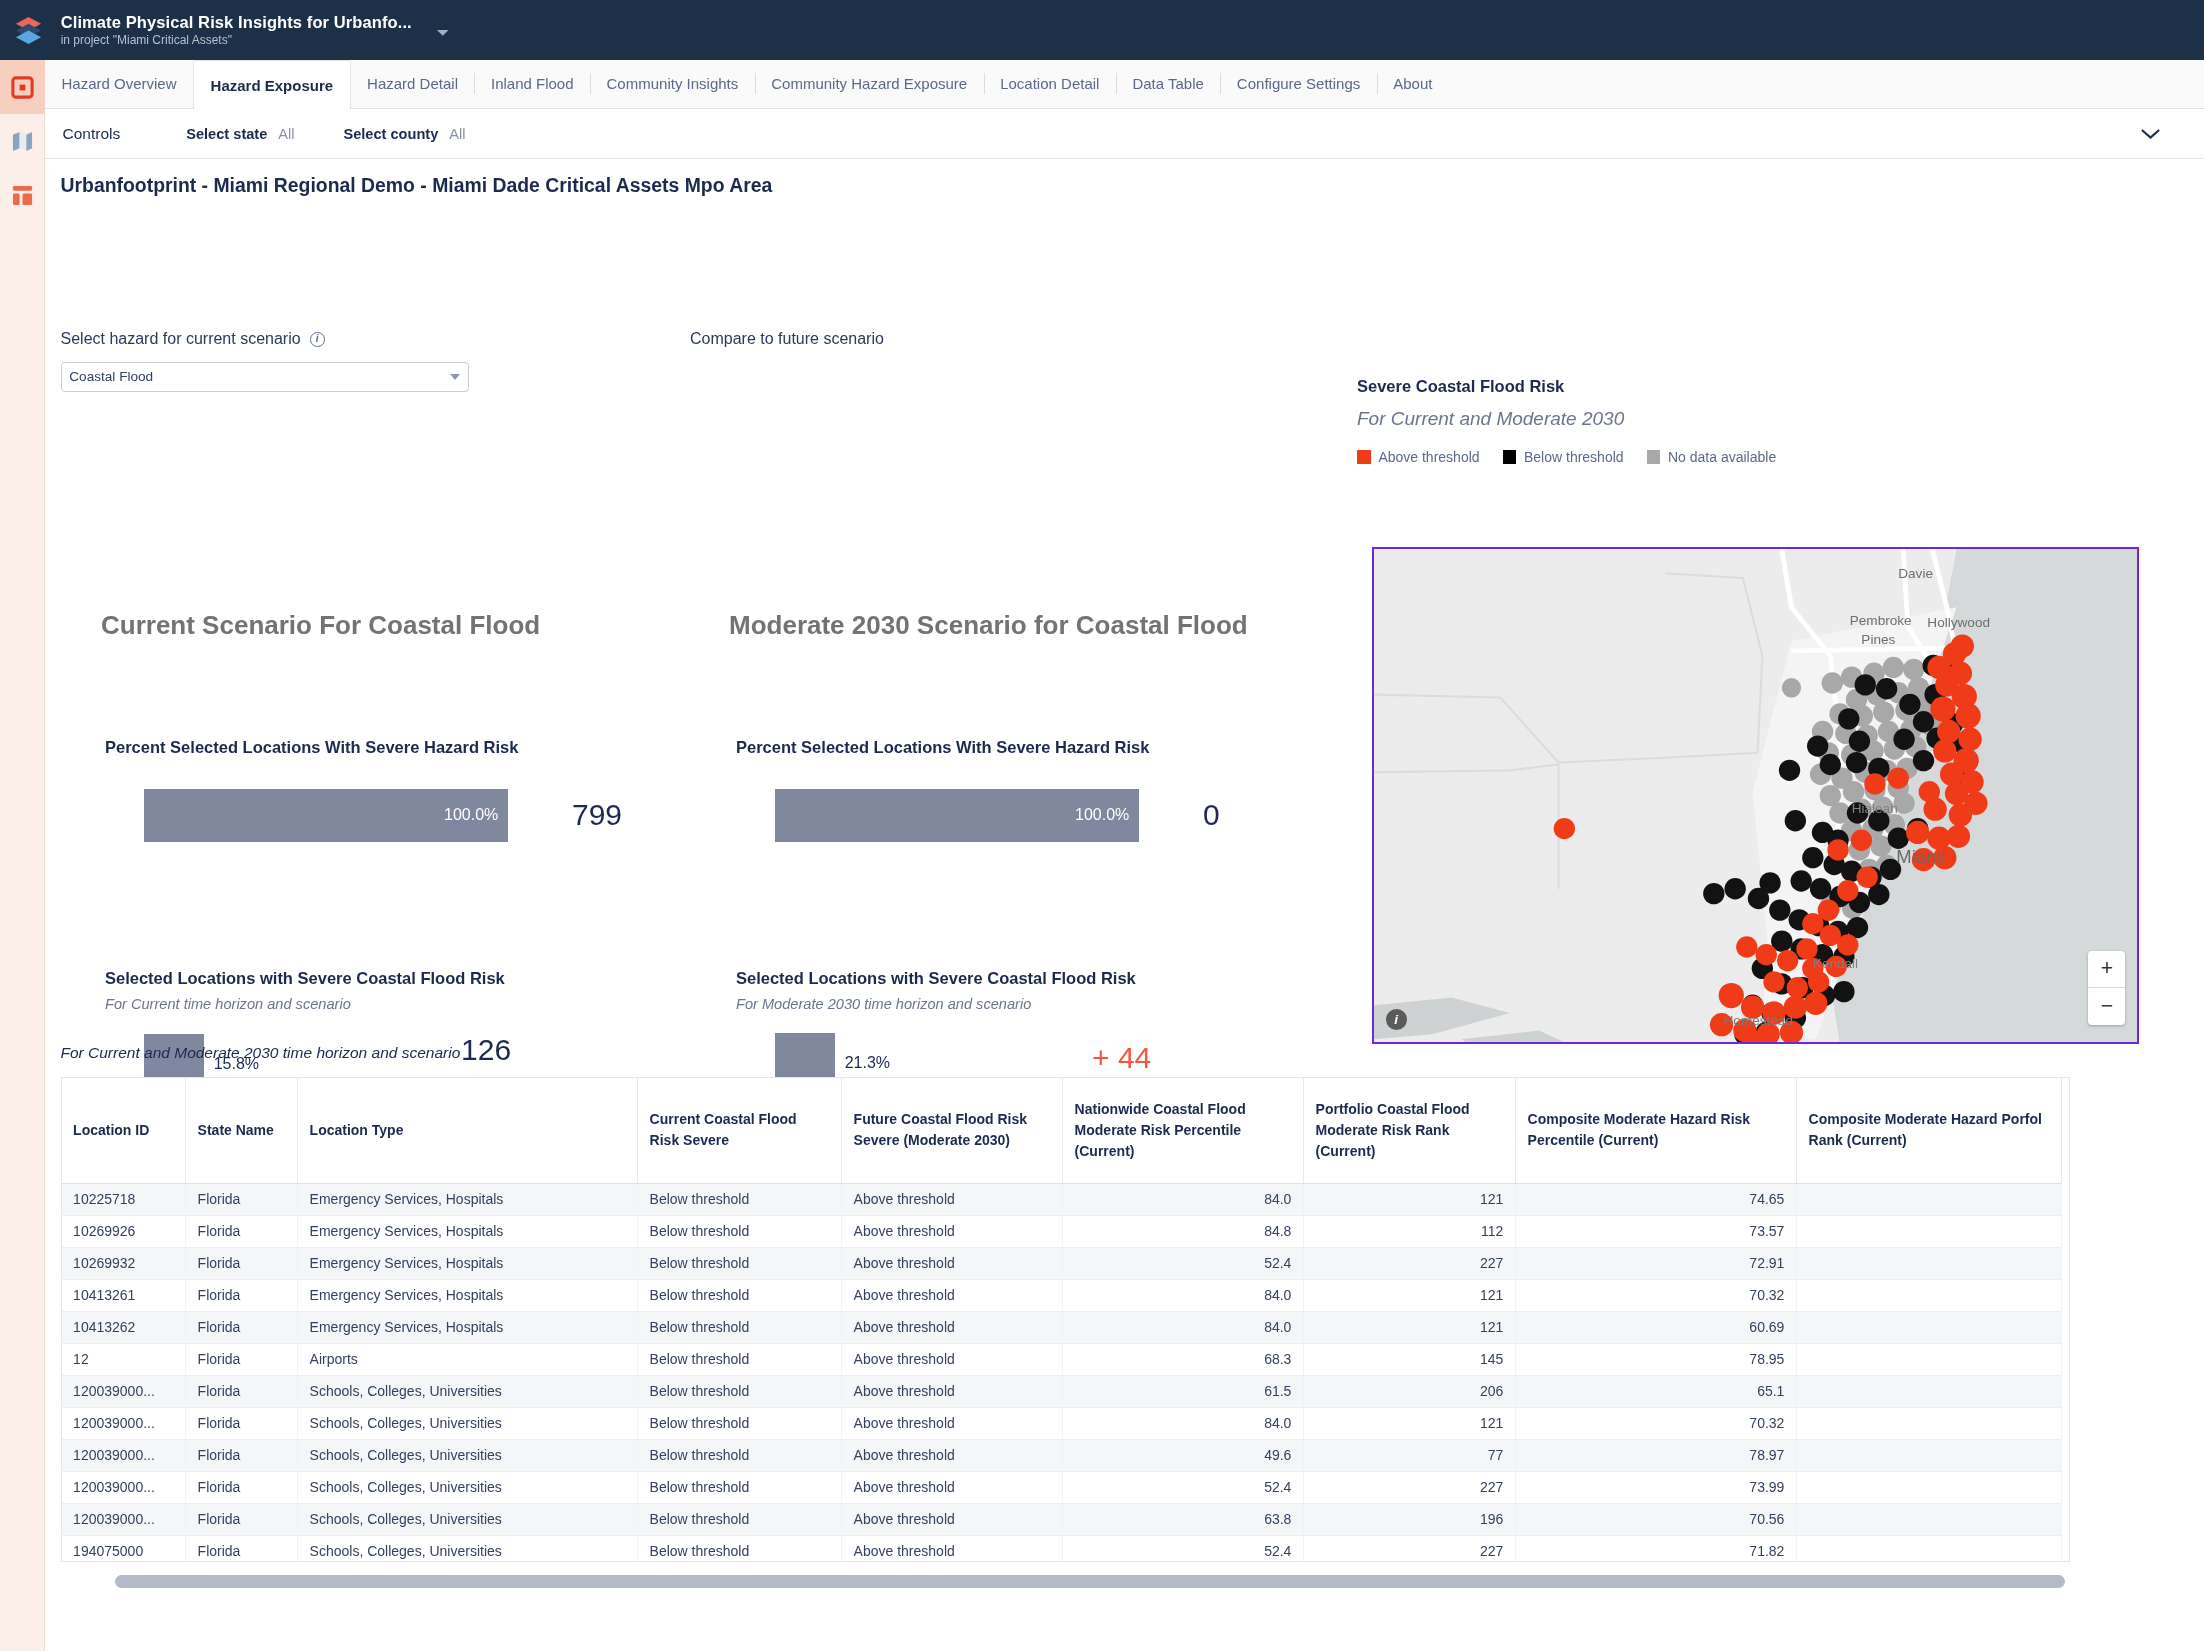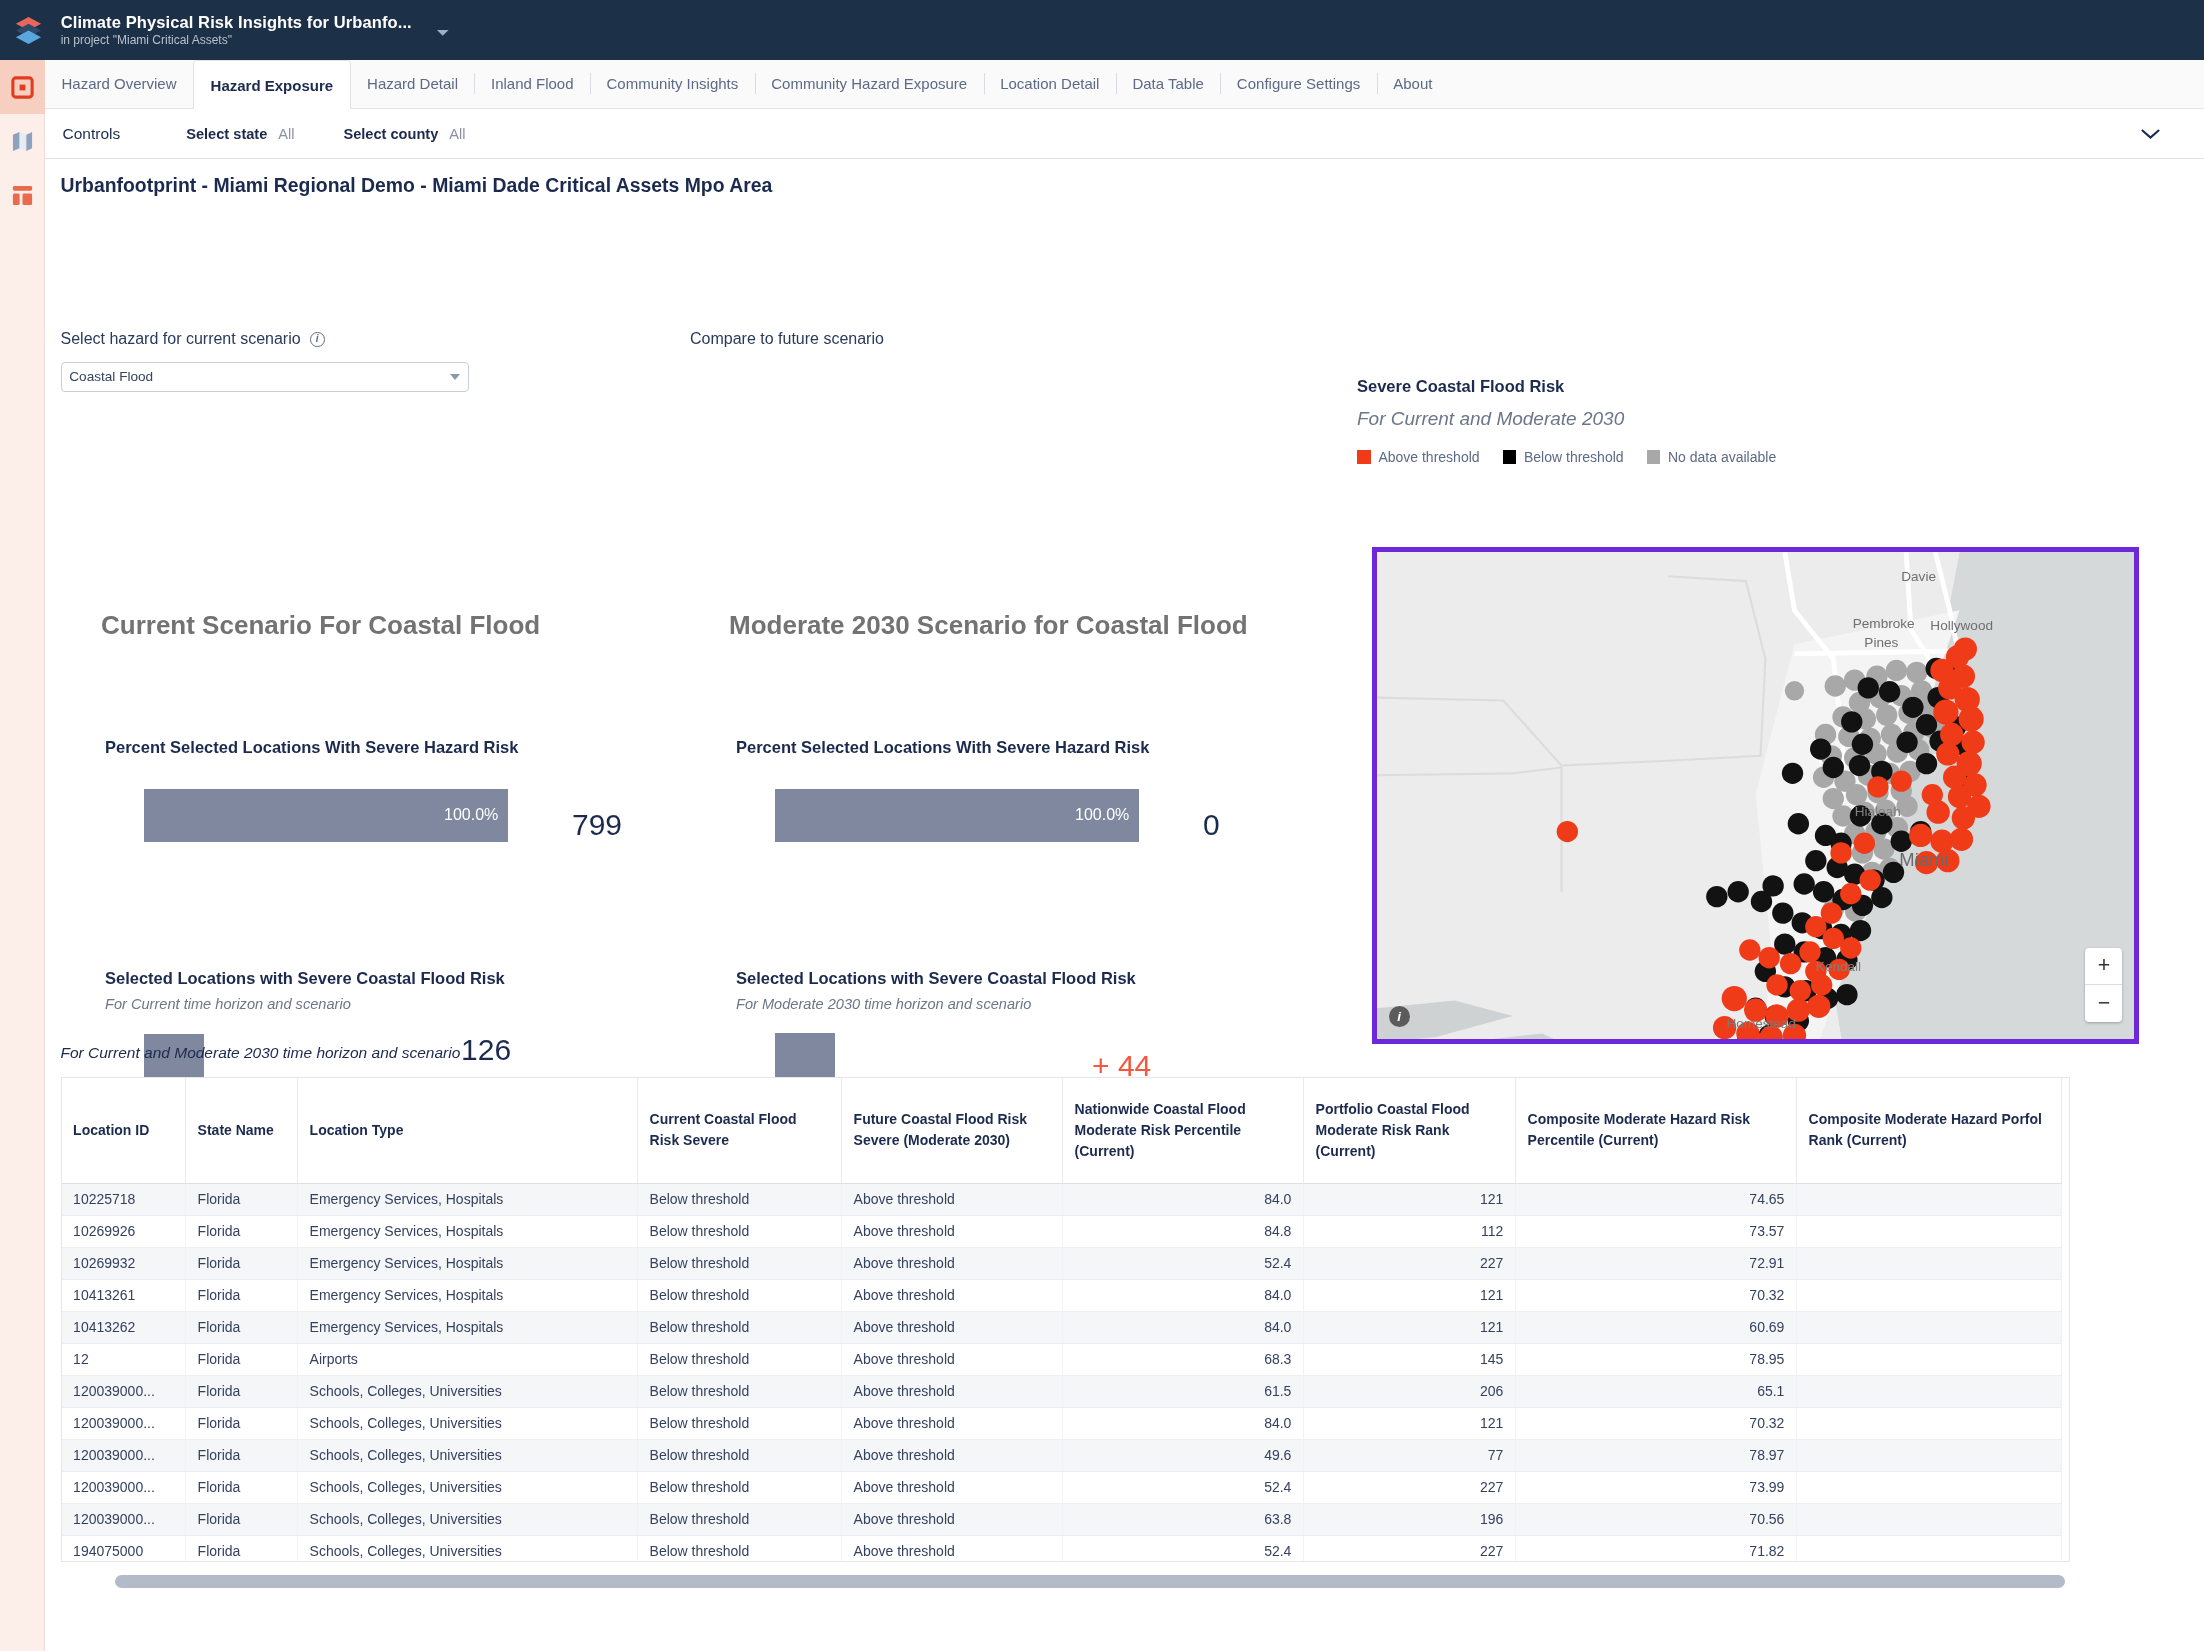--- a/index.html
+++ b/index.html
@@ -104,38 +104,38 @@
 
   .kpi-title{ font-size:16.5px; font-weight:bold; color:#1b2a4e; line-height:1.45; width:437px;}
   .kpi-sub{ font-size:14.6px; font-style:italic; color:#6b7689; margin-top:4.9px;}
   .bar{ background:#7f889f; display:flex; align-items:center; justify-content:flex-end;}
   .bar-pct-in{ color:#fff; font-size:16px; padding-right:9.7px; font-weight:500;}
   .bar-pct-out{ color:#1b2a4e; font-size:16px; margin-left:9.7px;}
   .bignum{ font-size:30px; color:#1b2a4e;}
   .bignum.delta{ color:#f4573b; }
 
   .kpiA{ position:absolute; }
-  .kpi-row{ display:flex; align-items:flex-end;padding-left:39px; }
+  .kpi-row{ display:flex; align-items:center;padding-left:39px; }
 
   .table-caption{
     position:absolute; left:15.5px; top:885px;
     font-size:15.5px; font-style:italic; color:#1b2a4e;
   }
 
   
   .map-panel{ position:absolute; left:1312px; top:218px; }
   .map-title{ font-size:16.5px; font-weight:bold; color:#1b2a4e;}
   .map-sub{ font-size:19px; font-style:italic; color:#6b7689; margin-top:11.6px;}
   .legend{ display:flex; align-items:center; margin-top:19.4px; font-size:14px; color:#5c6a86;}
   .legend-item{ display:flex; align-items:center; margin-right:23px;}
   .sw{ width:13.6px;height:13.6px; margin-right:7.8px; display:inline-block;}
 
   .map{
     position:absolute; left:1327px; top:388px; width:767px; height:497px;
-    background:#e8e8e8; overflow:hidden; border:5px solid #6d28d9;
+    background:#e8e8e8; overflow:hidden; border:2px solid #6d28d9;
   }
   .zoomctl{
     position:absolute; right:11.6px; bottom:17.5px; width:37px; background:#fff;
     border-radius:3.9px; box-shadow:0 1px 2.9px rgba(0,0,0,.28);
   }
   .zoomctl div{ height:37px; display:flex;align-items:center;justify-content:center;
     font-size:21.3px; color:#333; cursor:pointer;}
   .zoomctl div:first-child{ border-bottom:1px solid #dcdcdc; }
   .map-info{
     position:absolute; left:11.6px; bottom:11.6px; width:21.3px;height:21.3px;border-radius:50%;

